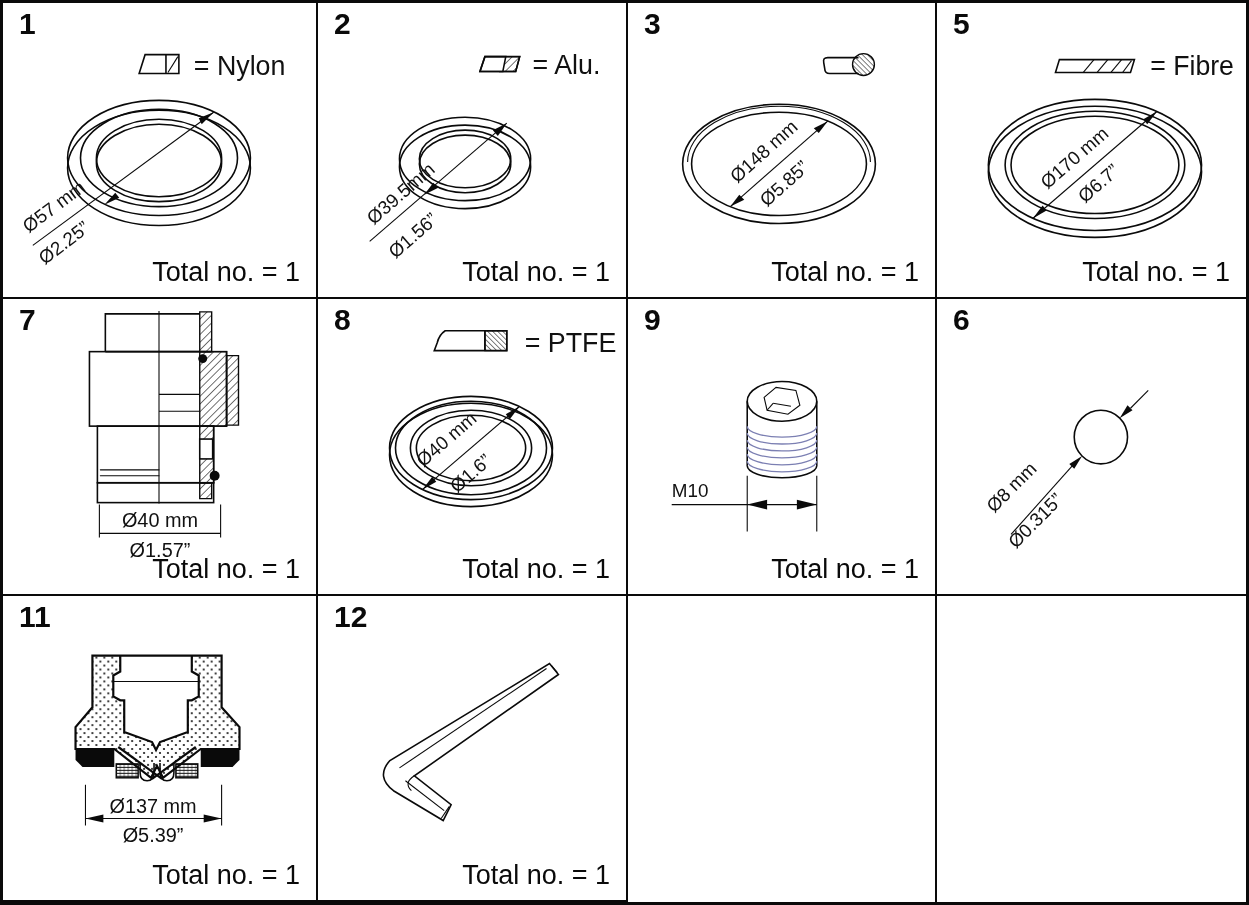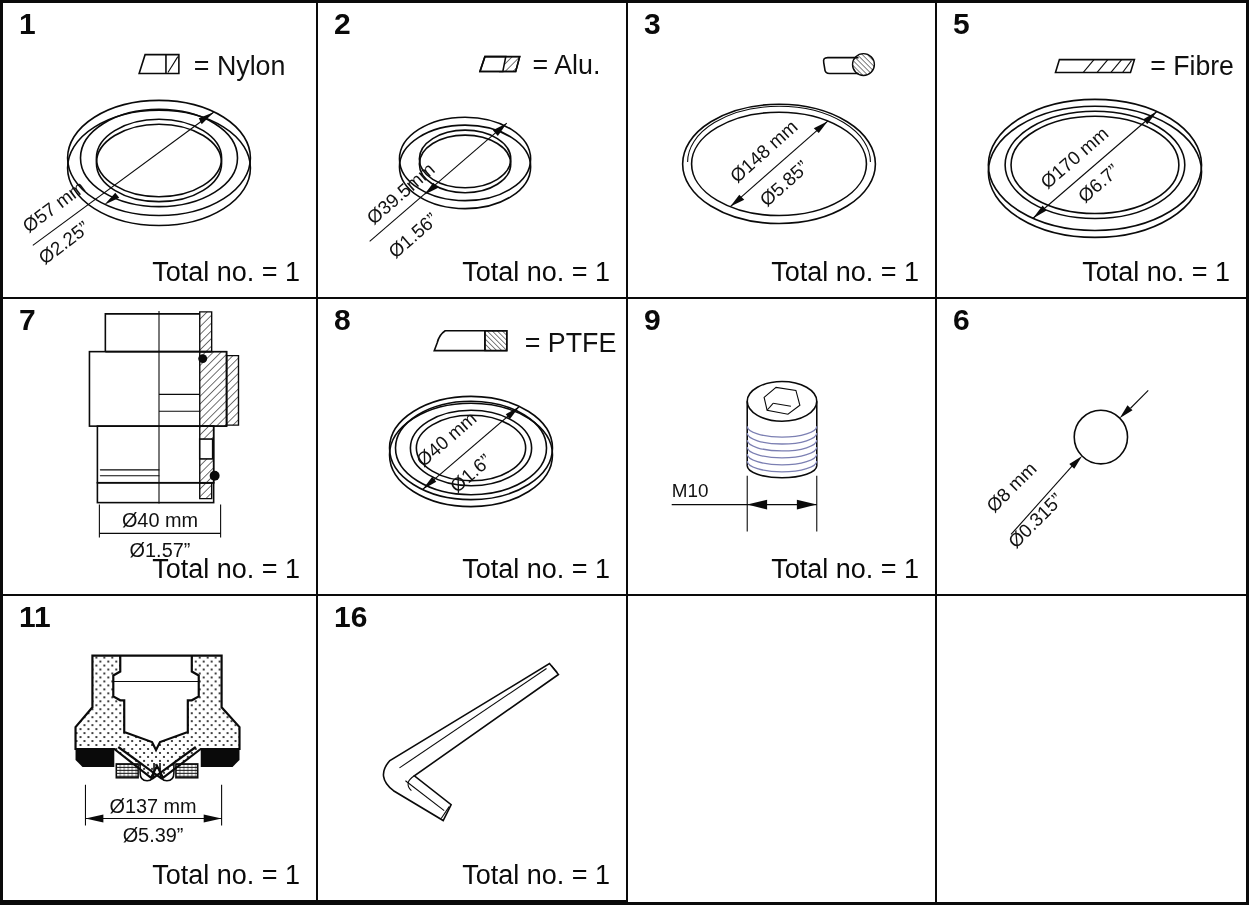--- a/index.html
+++ b/index.html
@@ -288,21 +288,21 @@
         <polygon class="arr" points="83,224 101,220 101,228"></polygon>
         <polygon class="arr" points="220,224 202,220 202,228"></polygon>
         <text class="t-dim-c" x="151" y="218">Ø137 mm</text>
         <text class="t-dim-c" x="151" y="248">Ø5.39”</text>
       </g>
     </svg>
     <div class="total">Total no. = 1</div>
   </div>
 
   <div class="cell">
-    <div class="num">16</div>
+    <div class="num">12</div>
     <svg class="art" viewBox="0 0 310 306" preserveAspectRatio="none">
       <g>
         <path class="ln" d="M242,79 L97,181 L134,210 L126,226 L76,196 Q58,182 72,166 L233,68 Z" fill="#fff" fill-opacity="0"></path>
         <line class="ln-thin" x1="230" y1="73" x2="82" y2="173"></line>
         <line class="ln-thin" x1="88" y1="186" x2="127" y2="216"></line>
         <path class="ln-thin" d="M97,181 Q86,188 94,196"></path>
         <line class="ln-thin" x1="235" y1="70" x2="241" y2="77"></line>
         <line class="ln-thin" x1="132" y1="212" x2="124" y2="224"></line>
       </g>
     </svg>

